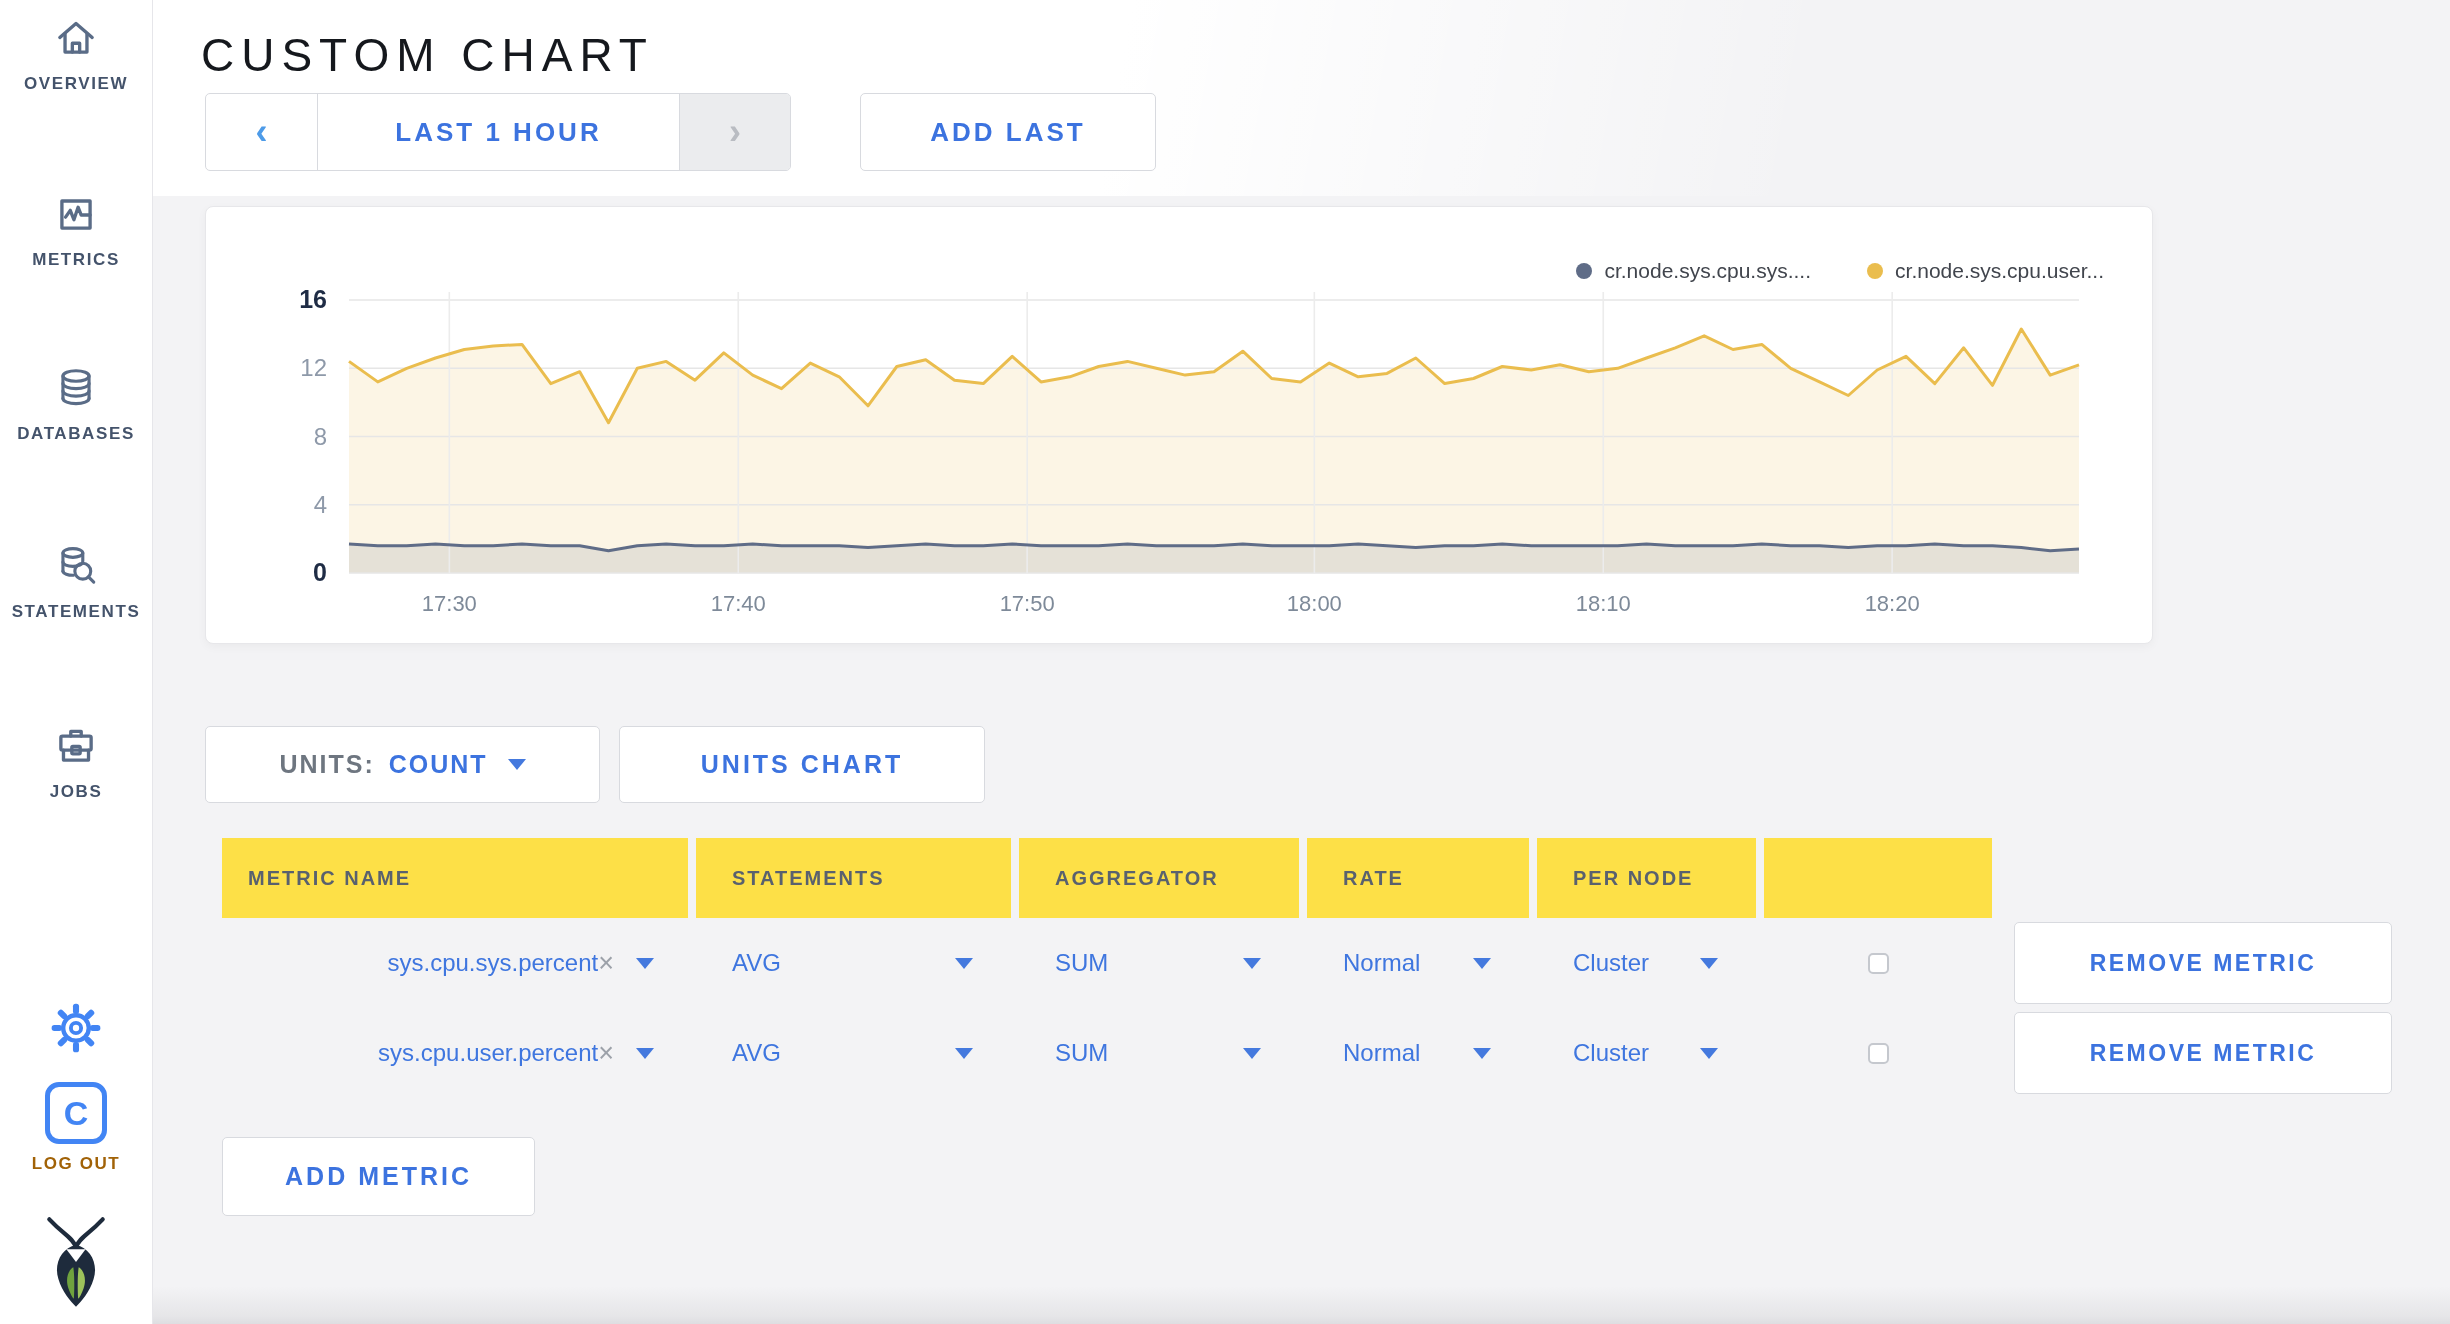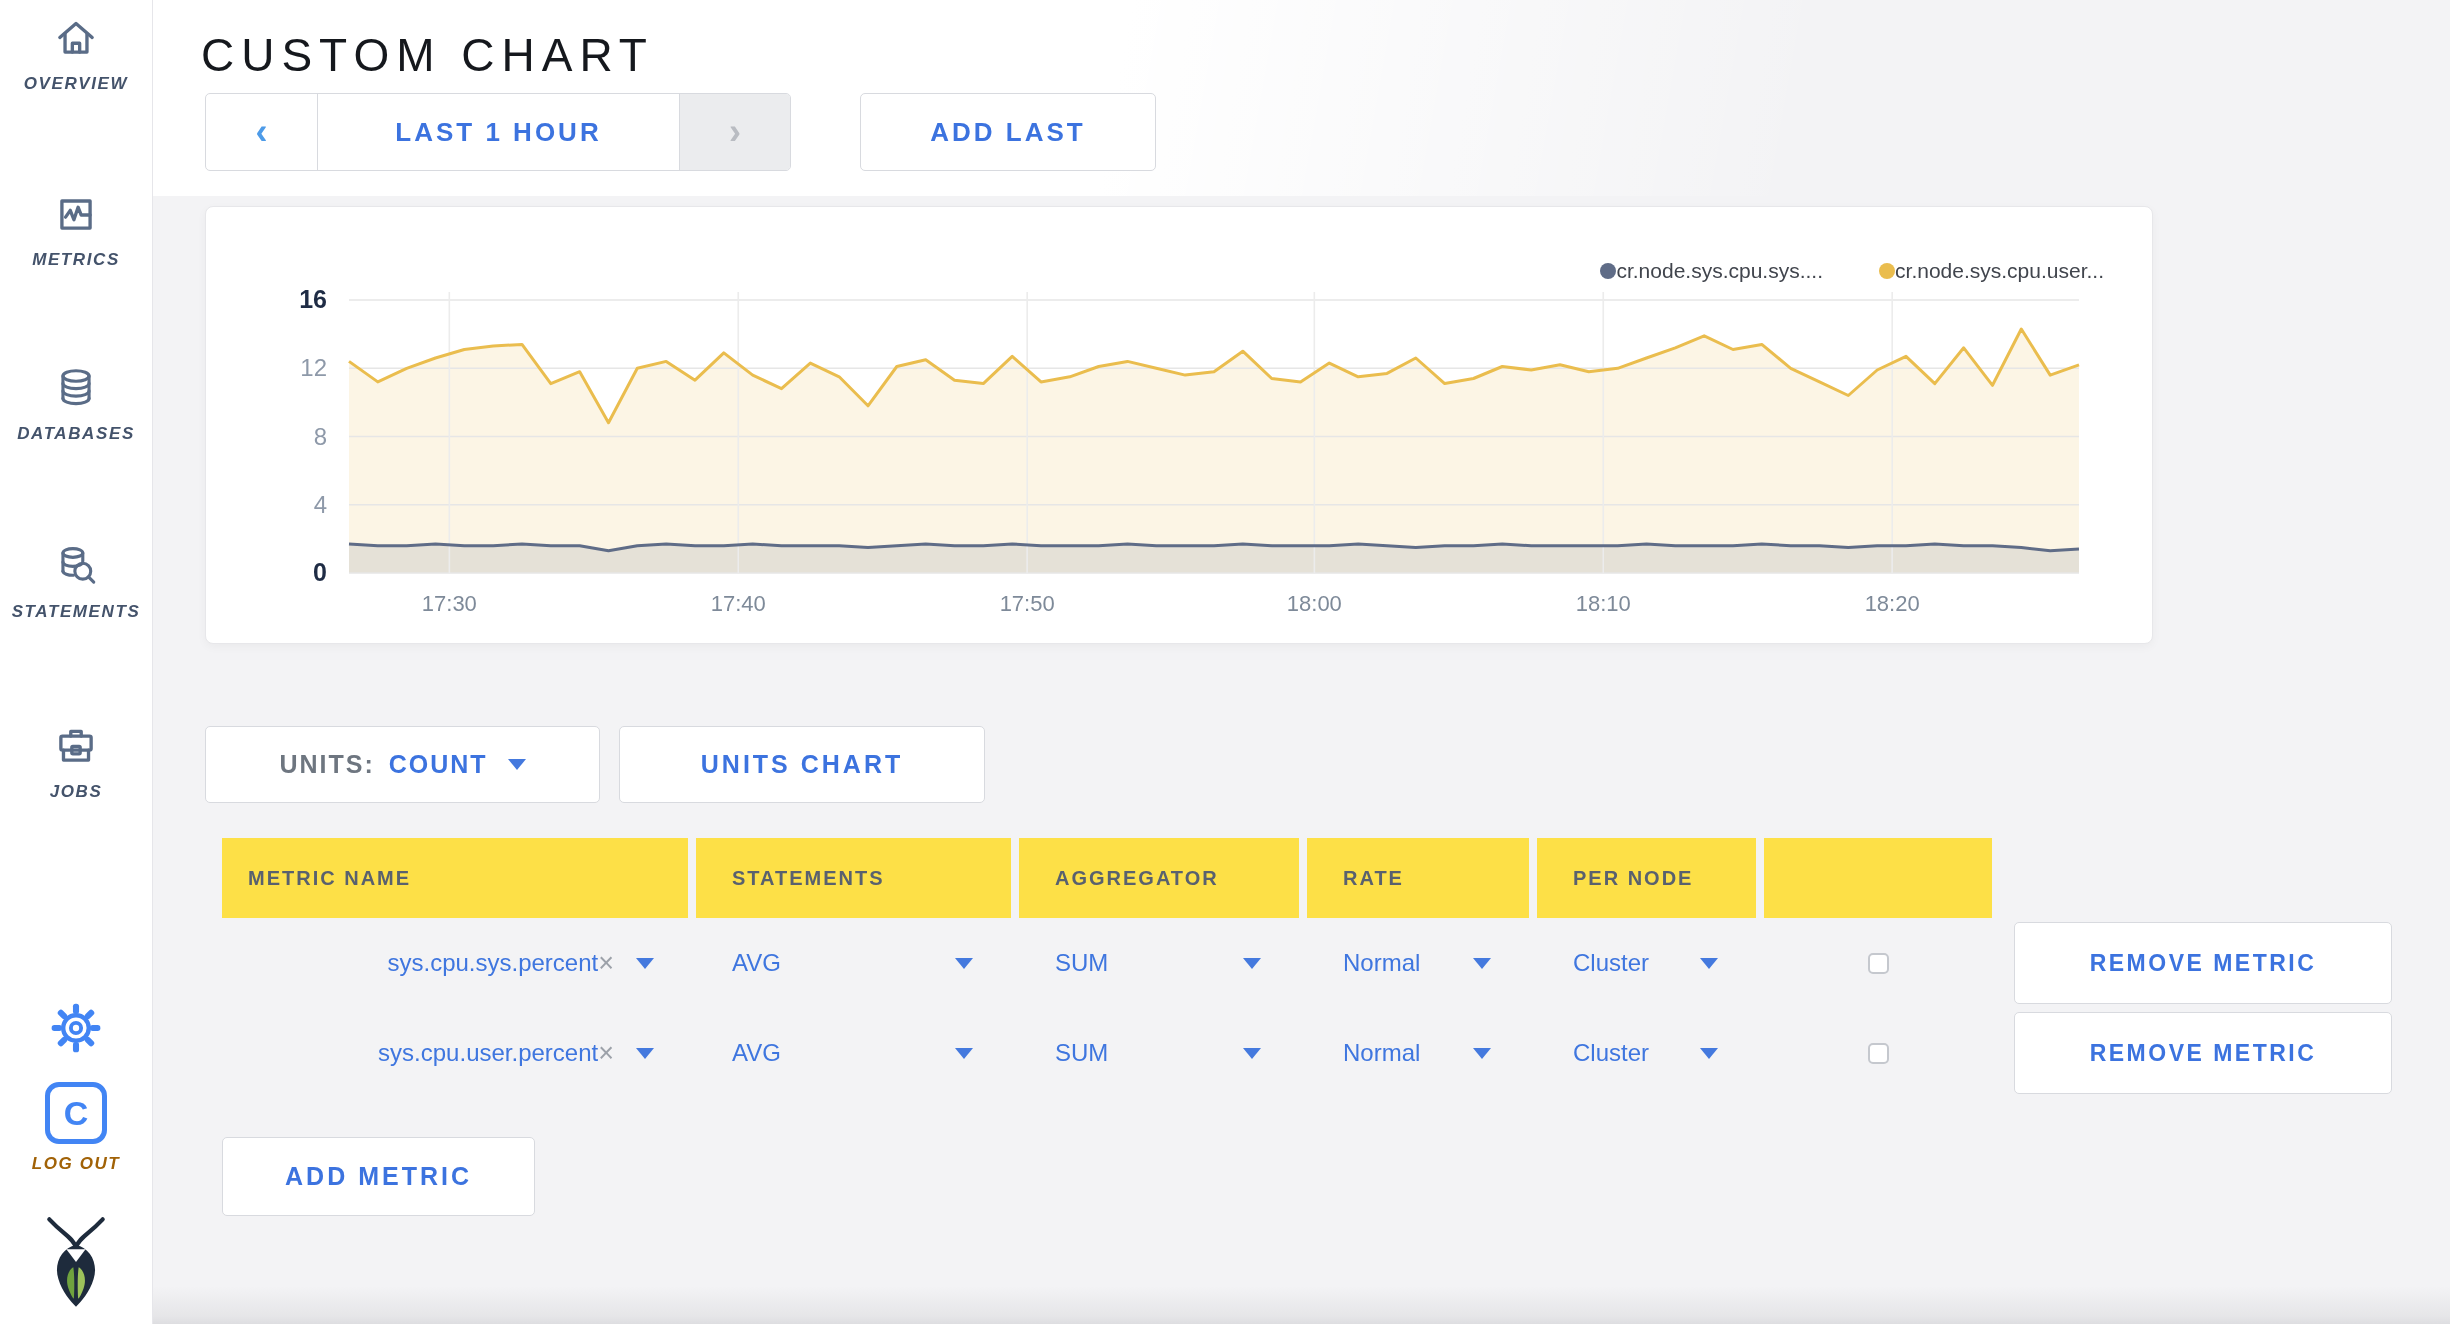--- a/index.html
+++ b/index.html
@@ -5,21 +5,21 @@
   * { margin:0; padding:0; box-sizing:border-box; }
   html,body { width:2450px; height:1324px; overflow:hidden;
     font-family:"Liberation Sans", sans-serif; background:#F3F3F5; }
 
   
   .sidebar { position:absolute; left:0; top:0; width:153px; height:1324px;
     background:#FFFFFF; border-right:1px solid #E6E6EA; z-index:5; }
   .nav-item { position:absolute; left:0; width:152px; text-align:center; cursor:pointer; }
   .nav-item .ic { display:flex; justify-content:center; align-items:center; height:52px; }
   .nav-label { display:block; margin-top:10px; font-size:17px; font-weight:bold;
-    letter-spacing:1.6px; color:#44536B;font-style:italic; }
+    letter-spacing:1.6px; color:#44536B; }
   .logout-label { color:#a16207; }
   .logout-box { width:62px; height:62px; margin:0 auto; border:5px solid #4285F4;
     border-radius:14px; display:flex; align-items:center; justify-content:center;
     font-size:34px; font-weight:bold; color:#4285F4; }
 
   
   .top-band { position:absolute; left:153px; top:0; right:0; height:196px;
     background:linear-gradient(100deg, #FFFFFF 42%, rgba(255,255,255,0) 72%); }
 
   .page-title { position:absolute; left:201px; top:4px; font-size:46px; font-weight:normal;
@@ -39,21 +39,21 @@
   .btn { background:#fff; border:1px solid #D8DADF; border-radius:5px; color:#3C73DF;
     font-weight:bold; letter-spacing:3px; display:flex; align-items:center;
     justify-content:center; cursor:pointer; font-family:"Liberation Sans",sans-serif; }
   .add-chart { position:absolute; left:860px; top:93px; width:296px; height:78px; font-size:26px; }
 
   
   .chart-card { position:absolute; left:205px; top:206px; width:1948px; height:438px;
     background:#fff; border:1px solid #E7E7EA; border-radius:8px;
     box-shadow:0 3px 10px rgba(0,0,0,0.04); }
   .legend { position:absolute; top:52px; right:48px; display:flex; gap:56px; }
-  .legend-entry { display:flex; align-items:center; cursor:pointer; }
+  .legend-entry { display:flex; align-items:center; gap:12px; cursor:pointer; }
   .legend-dot { width:16px; height:16px; border-radius:50%; }
   .legend-text { font-size:21px; color:#41454D; }
   .plot-svg { position:absolute; left:0; top:0; }
 
   
   .units-btn { position:absolute; left:205px; top:726px; width:395px; height:77px;
     font-size:25px; gap:14px; }
   .units-prefix { color:#6E7680; letter-spacing:2px; font-weight:bold; }
   .units-value { color:#3C73DF; letter-spacing:2px; font-weight:bold; }
   .caret { width:0; height:0; border-left:9px solid transparent; border-right:9px solid transparent;

